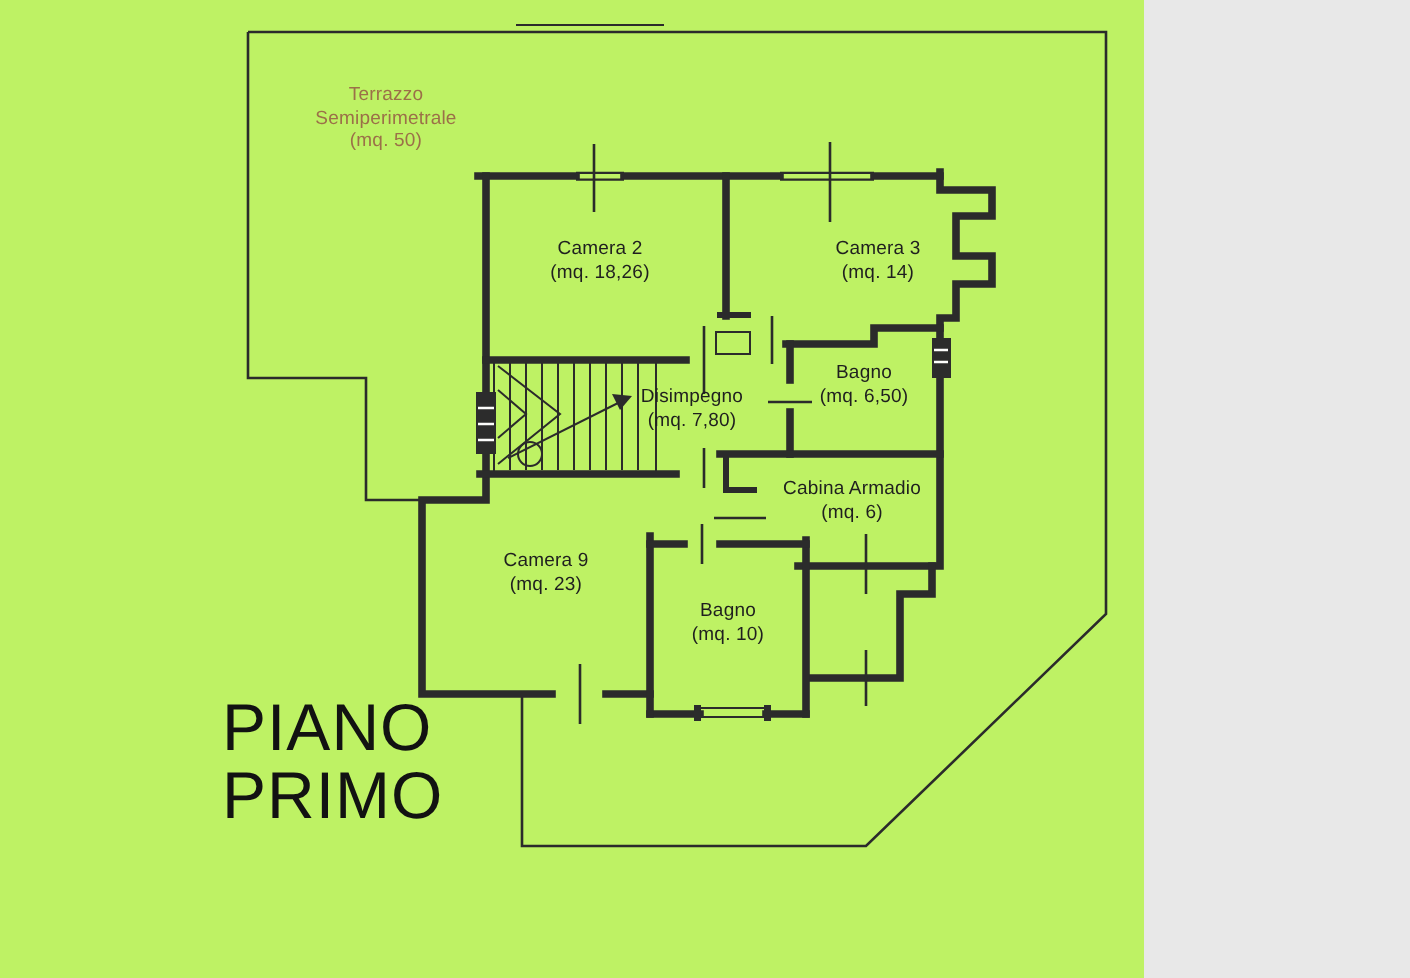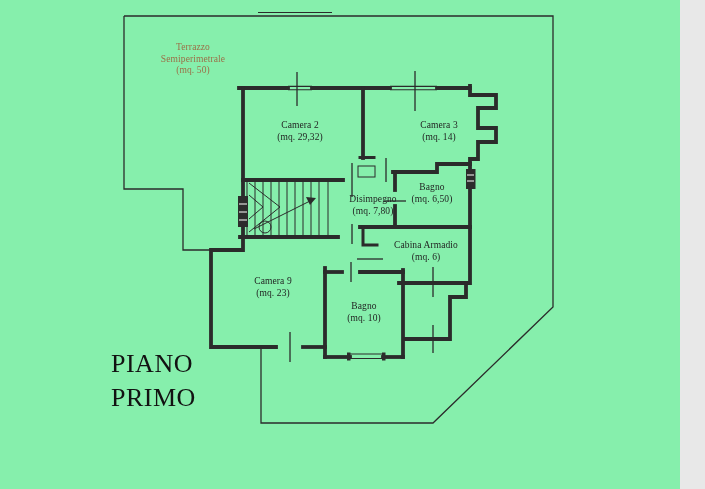--- a/index.html
+++ b/index.html
@@ -1,29 +1,29 @@
 <!DOCTYPE html>
 <html><head>
 <meta charset="utf-8">
 <style>
   html,body{margin:0;padding:0;background:#e8e8e8;}
   #screen{
-    position:relative;width:680px;height:489px;background:#86efac;
-    font-family:Liberation Serif, serif;overflow:hidden;
+    position:relative;width:572px;height:489px;background:#bef264;
+    font-family:Liberation Sans, sans-serif;overflow:hidden;
   }
   #plan-svg{position:absolute;left:0;top:0;}
   .room-label{
     position:absolute;text-align:center;color:#1f1f1f;
     font-size:9.5px;line-height:12px;letter-spacing:.1px;white-space:nowrap;
   }
   .room-label .rname,.room-label .rarea{display:block;}
   #terrazzo-label{color:#9b7048;font-size:9.5px;line-height:11.5px;}
   #floor-title{
     position:absolute;left:111px;top:347px;color:#121212;
-    font-size:26px;line-height:34px;letter-spacing:.5px;font-weight:400;
+    font-size:33px;line-height:34px;letter-spacing:.5px;font-weight:400;
   }
   #floor-title span{display:block;}
 </style>
 </head>
 <body>
 
 <div id="screen">
 
   <svg id="plan-svg" width="705" height="489" viewBox="0 0 705 489">
 
@@ -112,34 +112,34 @@
   </svg>
 
   <div class="room-label" id="terrazzo-label" style="left:132px;top:42px;width:122px;">
     <span class="rname">Terrazzo</span>
     <span class="rname">Semiperimetrale</span>
     <span class="rarea">(mq. 50)</span>
   </div>
 
   <div class="room-label" style="left:250px;top:119px;width:100px;text-align:center;">
     <span class="rname">Camera 2</span>
-    <span class="rarea">(mq. 29,32)</span>
+    <span class="rarea">(mq. 18,26)</span>
   </div>
 
   <div class="room-label" style="left:366px;top:119px;width:100px;margin-left:23px;">
     <span class="rname">Camera 3</span>
     <span class="rarea">(mq. 14)</span>
   </div>
 
   <div class="room-label" style="left:382px;top:181px;width:100px;">
     <span class="rname">Bagno</span>
     <span class="rarea">(mq. 6,50)</span>
   </div>
 
-  <div class="room-label" style="left:323px;top:193px;width:100px;">
+  <div class="room-label" style="left:296px;top:193px;width:100px;">
     <span class="rname">Disimpegno</span>
     <span class="rarea">(mq. 7,80)</span>
   </div>
 
   <div class="room-label" style="left:356px;top:239px;width:140px;">
     <span class="rname">Cabina Armadio</span>
     <span class="rarea">(mq. 6)</span>
   </div>
 
   <div class="room-label" style="left:223px;top:275px;width:100px;">

